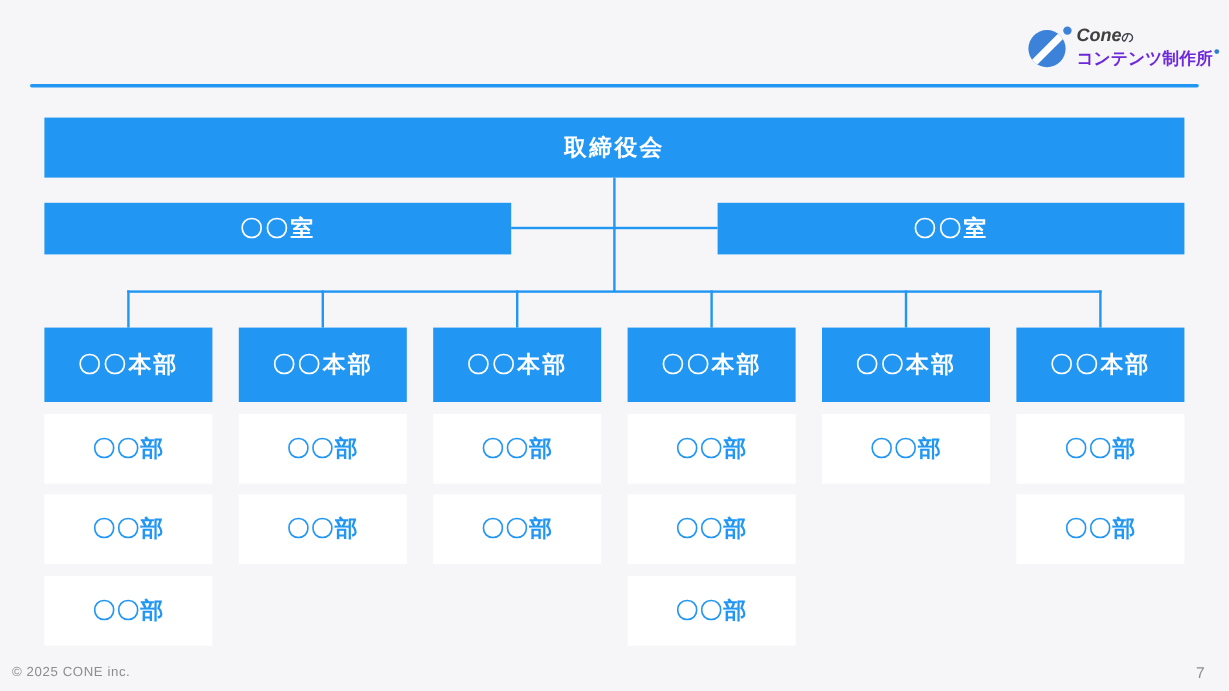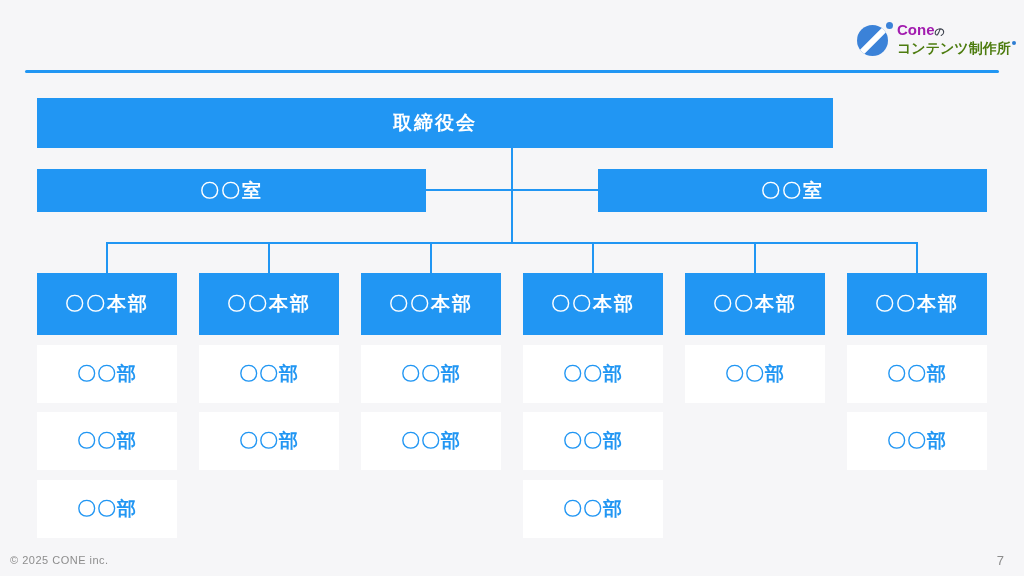--- a/index.html
+++ b/index.html
@@ -25,23 +25,23 @@
   }
   .logo-slash {
     position:absolute; left:-6px; top:13px; width:44px; height:6px;
     background:#ffffff; transform:rotate(-45deg);
   }
   .logo-mark-dot {
     position:absolute; left:29px; top:4px; width:7px; height:7px;
     background:#3b82d8; border-radius:50%;
   }
   .logo-text { position:absolute; left:40px; top:2px; line-height:1.25; white-space:nowrap; }
-  .logo-brand { color:#a21caf; font-weight:700; font-size:15px; }
+  .logo-brand { color:#404040; font-weight:700; font-size:15px;font-style:italic; }
   .logo-particle { color:#3a3f4b; font-size:10px; font-weight:700; }
-  .logo-subtitle { color:#4d7c0f; font-size:14px; font-weight:700; position:relative; }
+  .logo-subtitle { color:#6d28d9; font-size:14px; font-weight:700; position:relative; }
   .logo-sub-dot {
     display:inline-block; width:4px; height:4px; background:#2d7dd2;
     border-radius:50%; vertical-align:top; margin-top:1px; margin-left:1px;
   }
   
   .box-blue {
     position:absolute; background:#2196F3; color:#ffffff;
     display:flex; align-items:center; justify-content:center;
     font-weight:700; font-size:19px; letter-spacing:2px;
   }
@@ -84,21 +84,21 @@
   <div class="line" style="left:511px; top:148px; width:2px; height:95px;"></div>
   <div class="line" style="left:426px; top:189px; width:172px; height:2px;"></div>
   <div class="line" style="left:106px; top:242px; width:812px; height:2px;"></div>
   <div class="line" style="left:106px; top:242px; width:2px; height:31px;"></div>
   <div class="line" style="left:268px; top:242px; width:2px; height:31px;"></div>
   <div class="line" style="left:430px; top:242px; width:2px; height:31px;"></div>
   <div class="line" style="left:592px; top:242px; width:2px; height:31px;"></div>
   <div class="line" style="left:754px; top:242px; width:2px; height:31px;"></div>
   <div class="line" style="left:916px; top:242px; width:2px; height:31px;"></div>
 
-  <div class="box-blue" style="left:37px; top:98px; width:796px; height:50px;">取締役会</div>
+  <div class="box-blue" style="left:37px; top:98px; width:950px; height:50px;">取締役会</div>
 
   <div class="box-blue" style="left:37px; top:169px; width:389px; height:43px;">〇〇室</div>
   <div class="box-blue" style="left:598px; top:169px; width:389px; height:43px;">〇〇室</div>
 
   <div class="box-blue" style="left:37px;  top:273px; width:140px; height:62px;">〇〇本部</div>
   <div class="box-blue" style="left:199px; top:273px; width:140px; height:62px;">〇〇本部</div>
   <div class="box-blue" style="left:361px; top:273px; width:140px; height:62px;">〇〇本部</div>
   <div class="box-blue" style="left:523px; top:273px; width:140px; height:62px;">〇〇本部</div>
   <div class="box-blue" style="left:685px; top:273px; width:140px; height:62px;">〇〇本部</div>
   <div class="box-blue" style="left:847px; top:273px; width:140px; height:62px;">〇〇本部</div>

